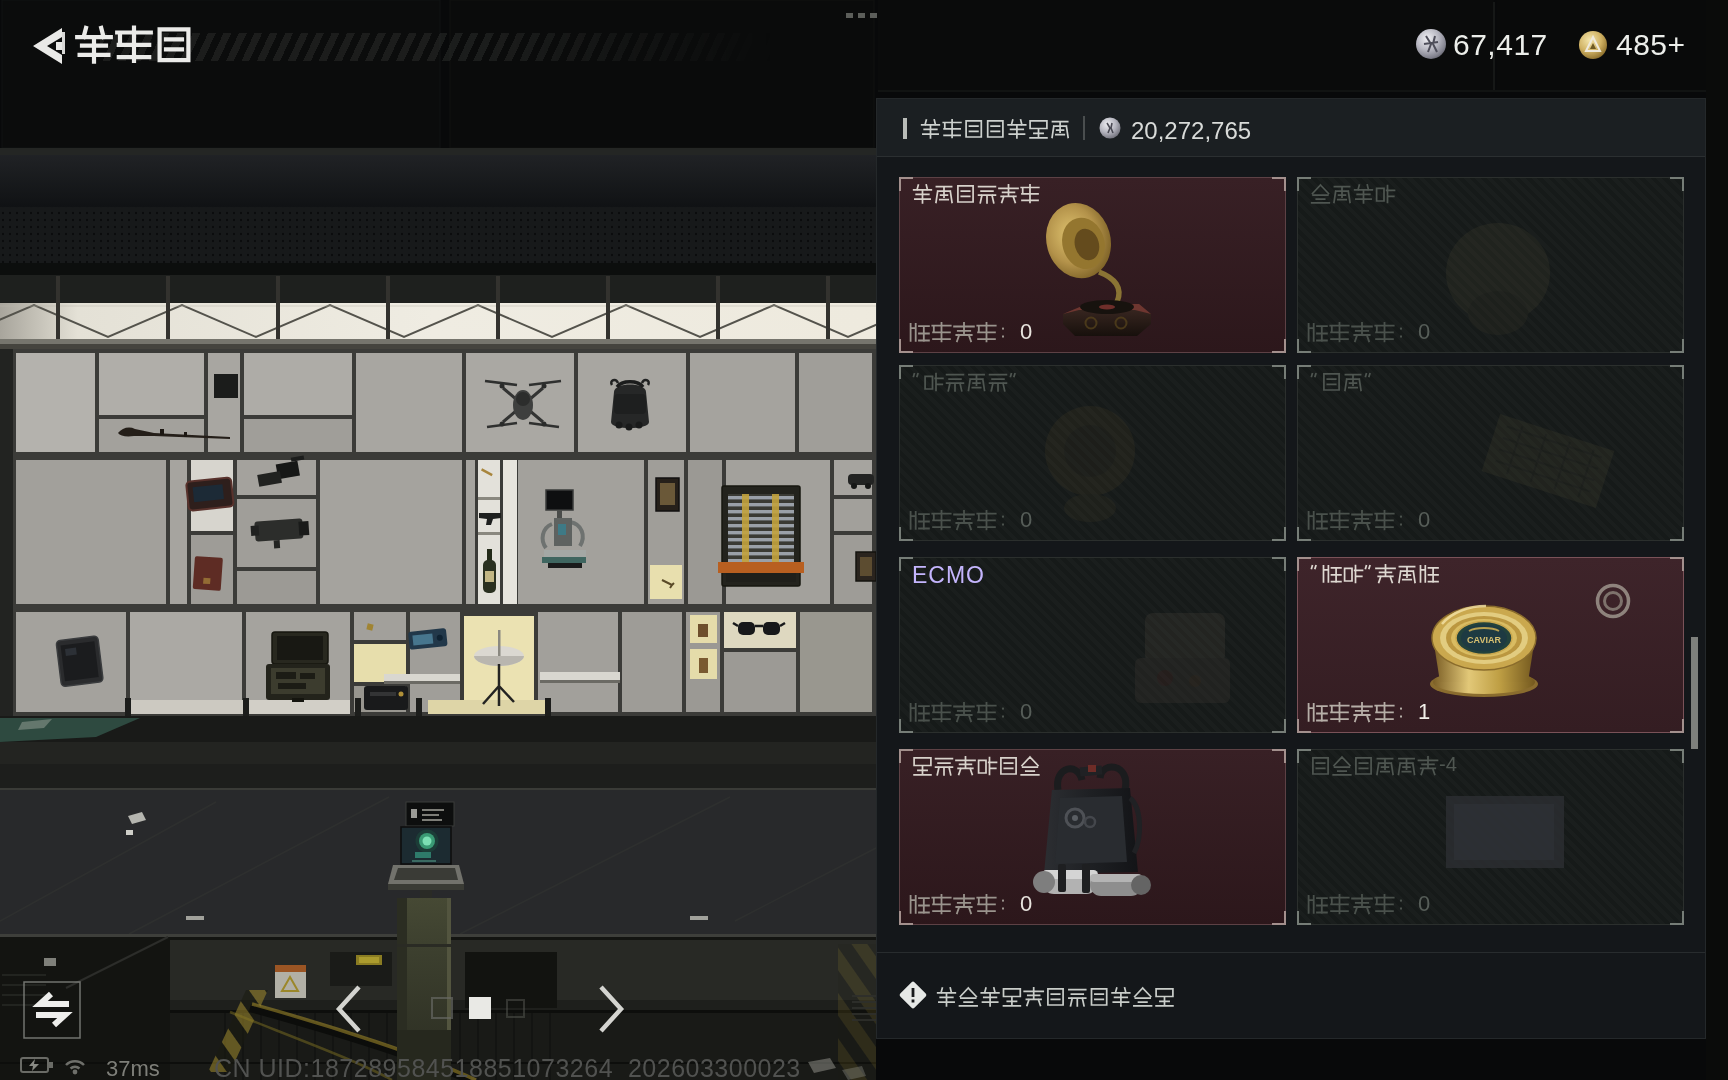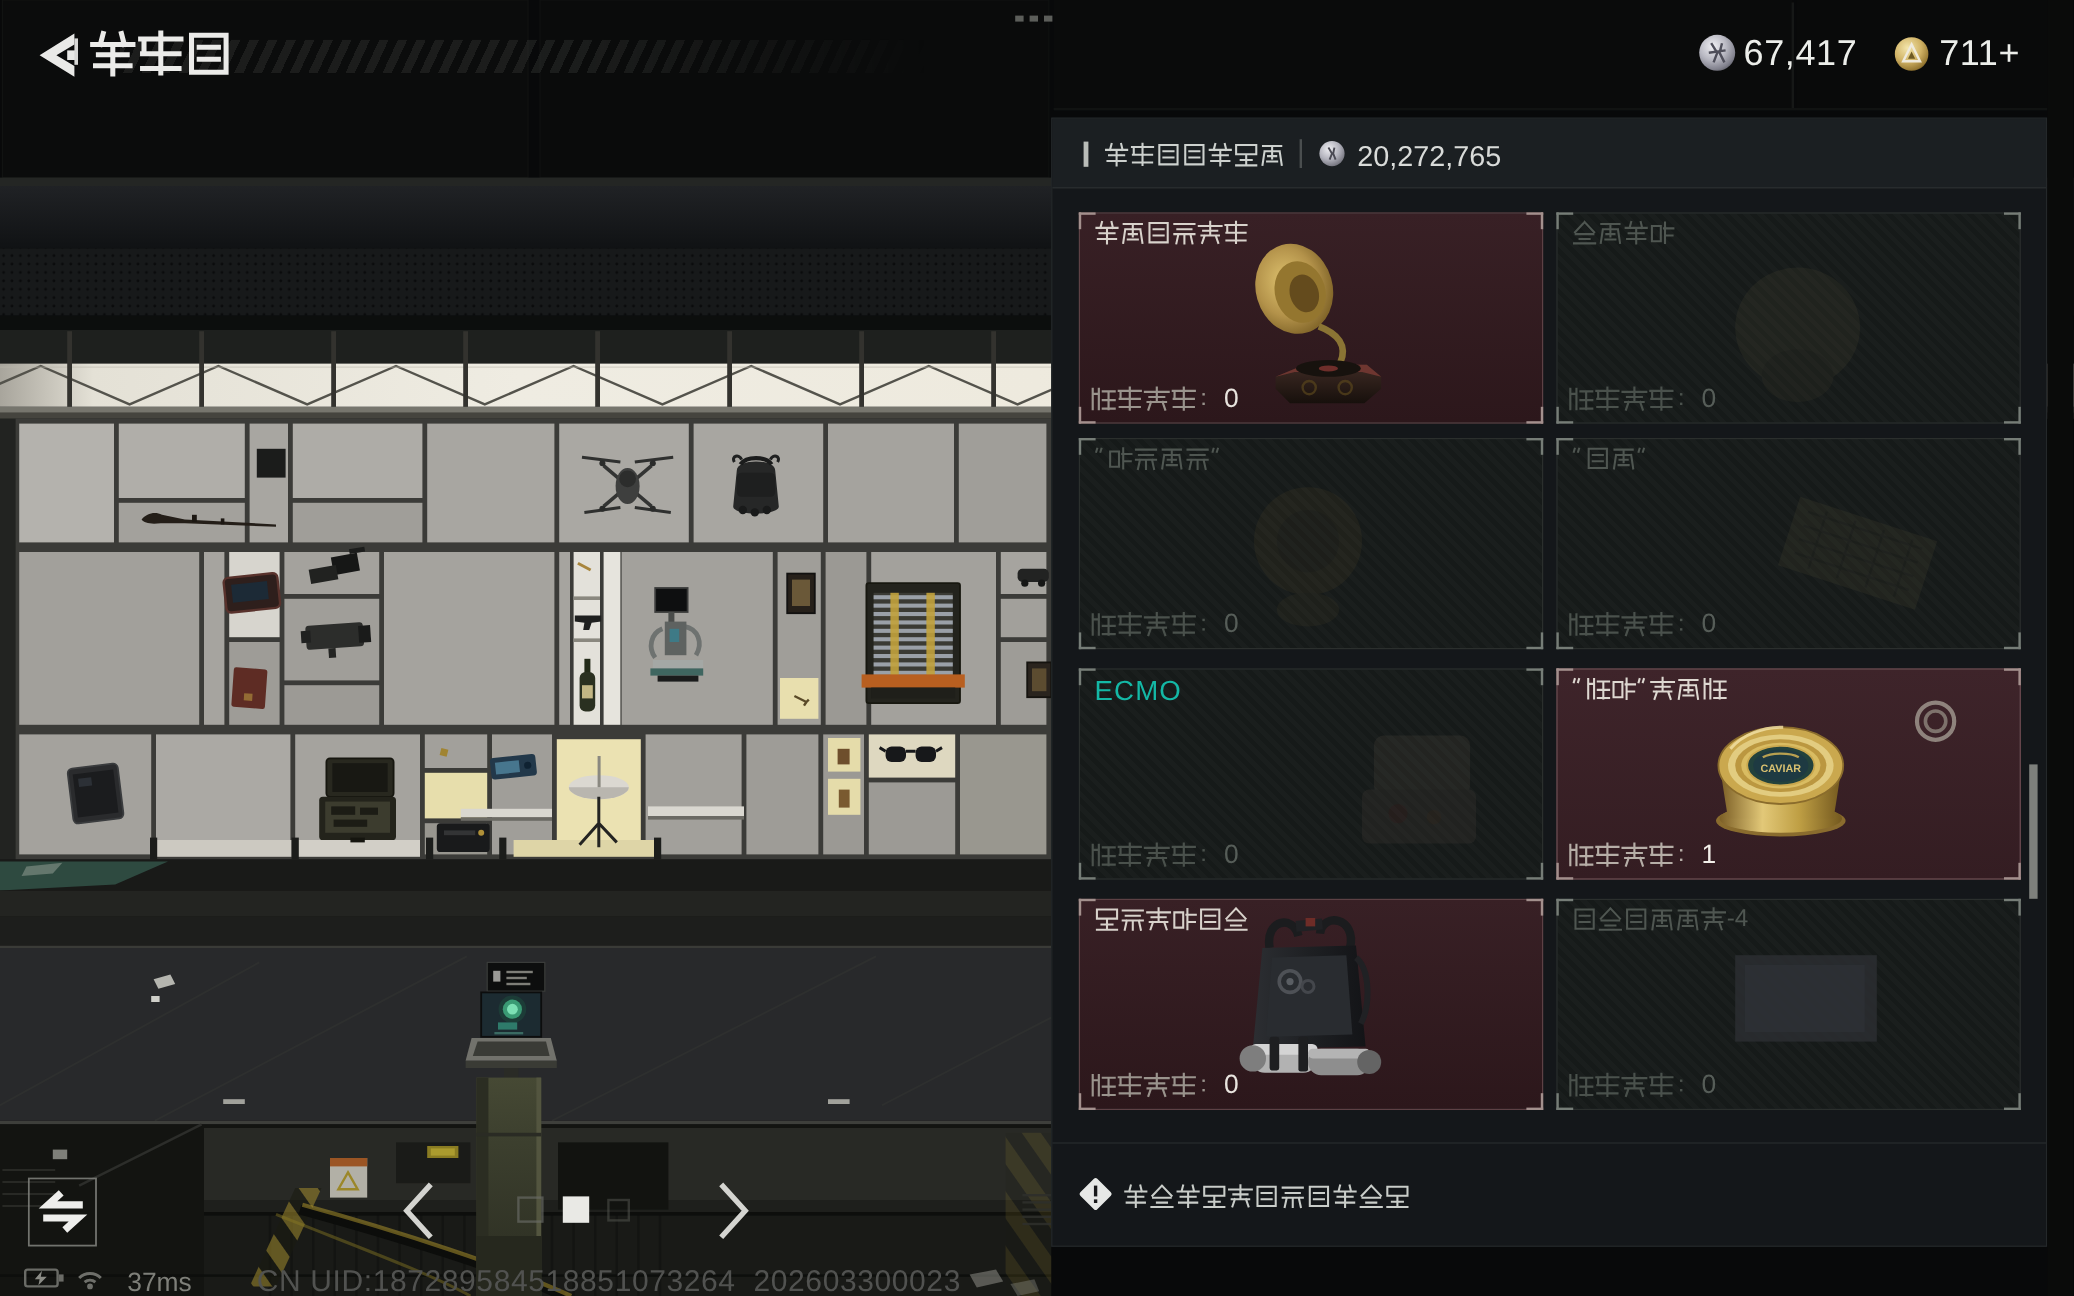--- a/index.html
+++ b/index.html
@@ -524,21 +524,21 @@
       <defs>
         <radialGradient id="gold2" cx="38%" cy="32%" r="75%">
           <stop offset="0" stop-color="#f4e6ac"></stop>
           <stop offset="0.55" stop-color="#d0b264"></stop>
           <stop offset="0.9" stop-color="#967832"></stop>
           <stop offset="1" stop-color="#6e5724"></stop>
         </radialGradient>
       </defs>
     </svg>
 
-<div class="abs" style="left:1616px;top:28px;font-size:30px;color:#eceeea;letter-spacing:0.5px;">711+</div>
+<div class="abs" style="left:1616px;top:28px;font-size:30px;color:#eceeea;letter-spacing:0.5px;">485+</div>
 
 <svg class="abs" style="left:23px;top:981px" width="60" height="60" viewBox="0 0 60 60">
   <rect x="1" y="1" width="56" height="56" fill="none" stroke="#83847f" stroke-width="1.5" opacity="0.85"></rect>
   <g stroke="#eeeeec" stroke-width="6" fill="none">
     <path d="M46 23 L17 23 L28 13"></path>
     <path d="M13 34 L42 34 L31 44"></path>
   </g>
 </svg>
 
 <svg class="abs" style="left:334px;top:984px" width="30" height="50">
@@ -672,21 +672,21 @@
   <span class="bk tl"></span>
       <span class="bk tr"></span>
       <span class="bk bl"></span>
       <span class="bk br"></span>
   <svg class="abs" style="left:140px;top:40px" width="140" height="90">
         <rect x="8" y="6" width="118" height="72" fill="#2b2e31" opacity="0.85"></rect>
         <rect x="16" y="14" width="100" height="56" fill="#30333a" opacity="0.5"></rect>
       </svg>
 </div>
 
-<div class="abs" style="left:912px;top:562px;font-size:23px;color:#14b8a6;letter-spacing:1px;">ECMO</div>
+<div class="abs" style="left:912px;top:562px;font-size:23px;color:#c4b5fd;letter-spacing:1px;">ECMO</div>
 
 <svg class="abs" style="left:1035px;top:190px" width="130" height="155" viewBox="0 0 130 155">
   <defs>
     <radialGradient id="horn" cx="42%" cy="40%" r="70%">
           <stop offset="0" stop-color="#e0c470"></stop>
           <stop offset="0.55" stop-color="#b3924a"></stop>
           <stop offset="1" stop-color="#70561e"></stop>
         </radialGradient>
     <linearGradient id="gbase" x1="0" y1="0" x2="0" y2="1">
           <stop offset="0" stop-color="#3e2a24"></stop>

